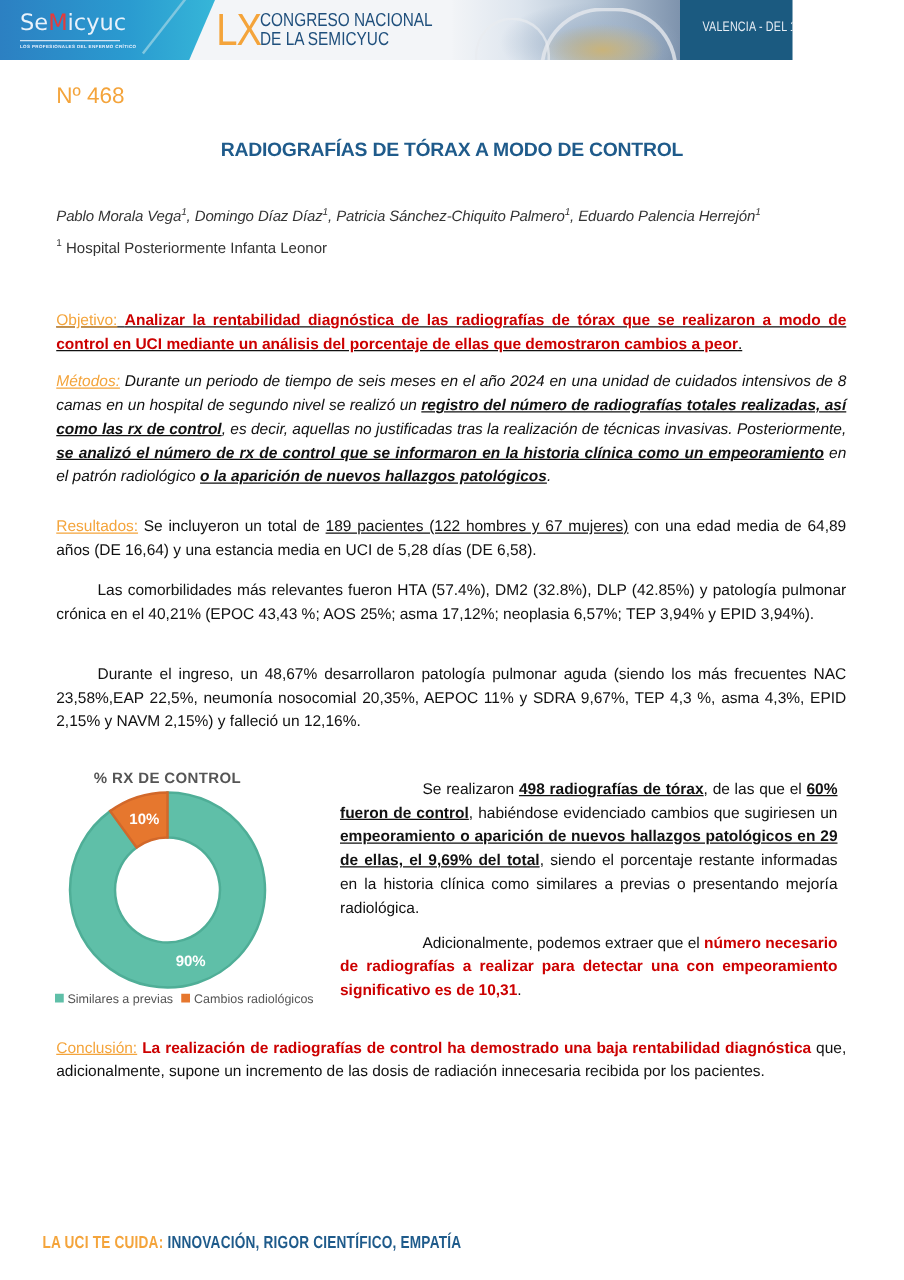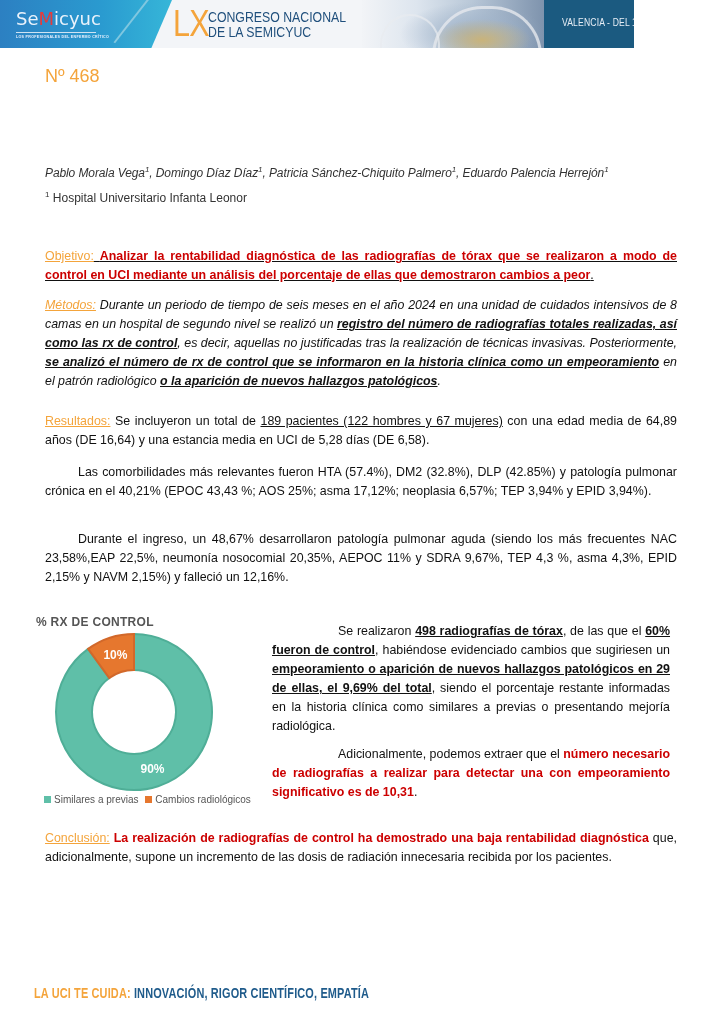--- a/index.html
+++ b/index.html
@@ -79,21 +79,21 @@
 
     .p-obj { top: 247px; text-decoration: underline; }
     .p-met { top: 296px; font-style: italic; }
     .p-res1 { top: 412px; }
     .p-res2 { top: 463px; }
     .p-res3 { top: 502px; margin-top: 28px; }
     .p-conc { top: 829px; }
 
     
     .chart { position: absolute; left: 36px; top: 612px; width: 240px; height: 200px; }
-    .chart-title { position: absolute; left: 0; top: 3px; width: 196px; text-align: left; font-size: 12px; font-weight: bold; color: #555; letter-spacing: 0.3px; }
+    .chart-title { position: absolute; left: 0; top: 3px; width: 196px; text-align: center; font-size: 12px; font-weight: bold; color: #555; letter-spacing: 0.3px; }
     .chart svg { position: absolute; left: 0; top: 18px; }
     .legend { position: absolute; left: 8px; top: 182px; font-size: 10px; color: #555; white-space: nowrap; }
     .legend .item { display: inline-block; margin-right: 4px; }
     .legend .sw { display: inline-block; width: 7px; height: 7px; margin-right: 3px; vertical-align: 0px; }
 
     .side { position: absolute; left: 272px; width: 398px; font-size: 12.4px; line-height: 19px; text-align: justify; color: #111; }
     .side.s1 { top: 622px; text-indent: 66px; }
     .side.s2 { top: 745px; text-indent: 66px; }
 
     
@@ -125,31 +125,32 @@
     <div class="arch"></div>
   </div>
   <div class="date-band">
     <div class="date-text">VALENCIA - DEL 15 AL 18 DE JUNIO DE 2025</div>
   </div>
 </div>
 
 <div class="num">Nº 468</div>
 
 <div class="title">
+  <div>RADIOGRAFÍAS DE TÓRAX A MODO DE CONTROL</div>
 </div>
 
 <div class="authors">
   <span>Pablo Morala Vega</span><sup>1</sup>,
   <span>Domingo Díaz Díaz</span><sup>1</sup>,
   <span>Patricia Sánchez-Chiquito Palmero</span><sup>1</sup>,
   <span>Eduardo Palencia Herrejón</span><sup>1</sup>
 </div>
 
 <div class="affil">
-  <sup>1</sup> <span>Hospital Universitario Infanta Leonor</span>
+  <sup>1</sup> <span>Hospital Posteriormente Infanta Leonor</span>
 </div>
 
 <div class="para p-obj">
   <span class="lbl">Objetivo:</span>
   <span class="red">Analizar la rentabilidad diagnóstica de las radiografías de tórax que se realizaron a modo de control en UCI mediante un análisis del porcentaje de ellas que demostraron cambios a peor</span><span>.</span>
 </div>
 
 <div class="para p-met">
   <span class="lbl">Métodos:</span>
   <span>Durante un periodo de tiempo de seis meses en el año 2024 en una unidad de cuidados intensivos de 8 camas en un hospital de segundo nivel se realizó un </span><span class="bu">registro del número de radiografías totales realizadas, así como las rx de control</span><span>, es decir, aquellas no justificadas tras la realización de técnicas invasivas. Posteriormente, </span><span class="bu">se analizó el número de rx de control que se informaron en la historia clínica como un empeoramiento</span><span> en el patrón radiológico </span><span class="bu">o la aparición de nuevos hallazgos patológicos</span><span>.</span>

